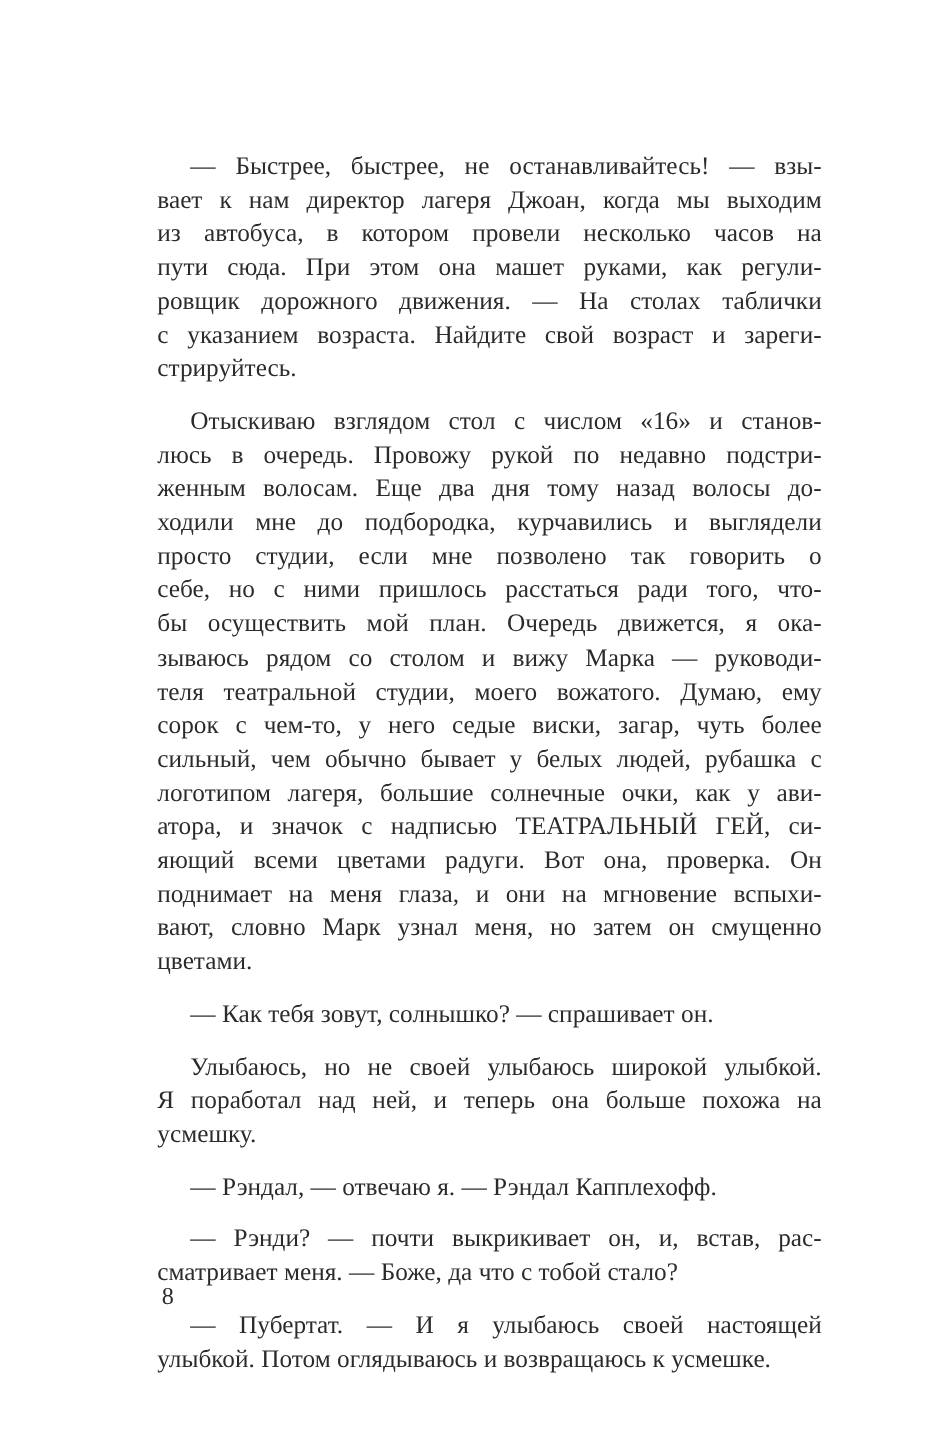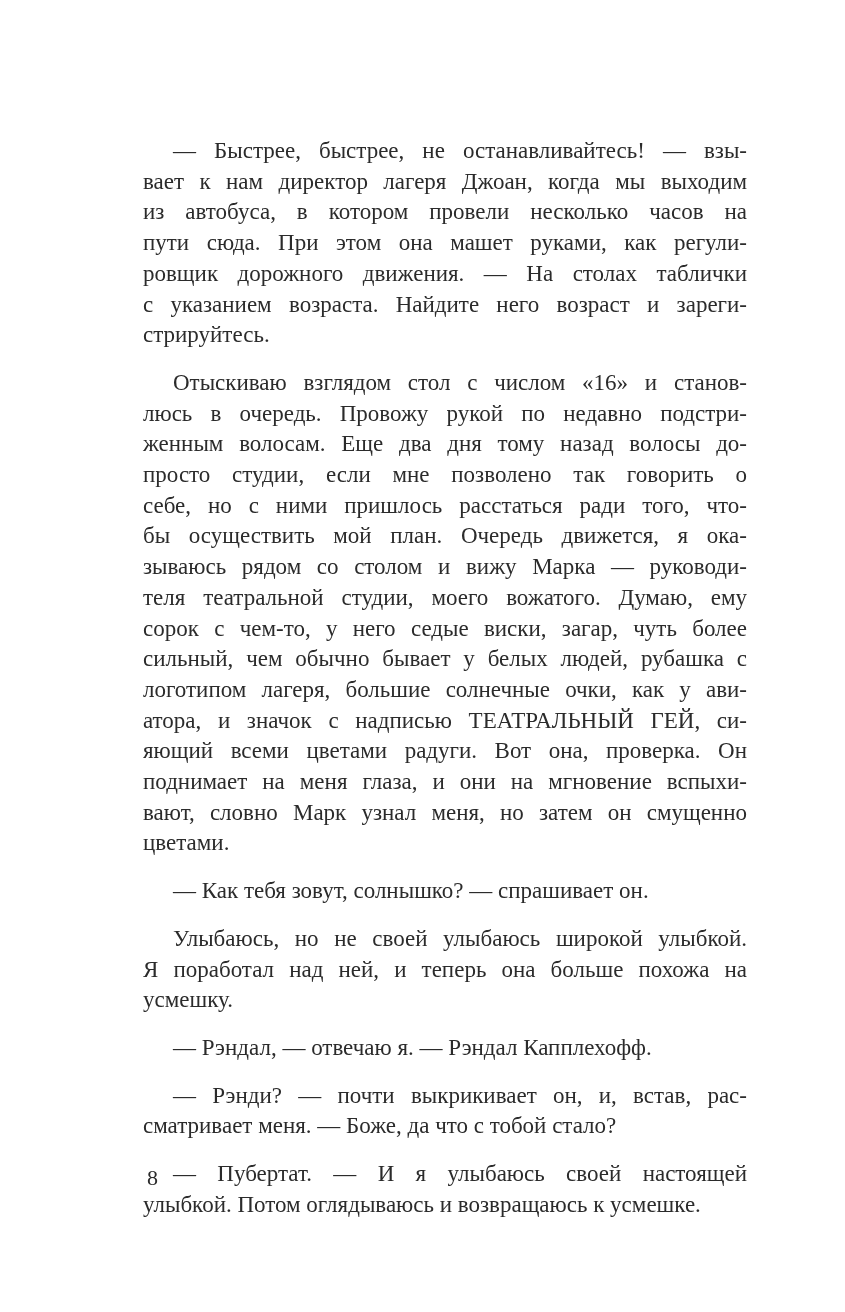--- a/index.html
+++ b/index.html
@@ -53,27 +53,28 @@
 <body>
 
 <div class="page">
   <div class="text-block">
       <p class="para">
         <span class="line first">— Быстрее, быстрее, не останавливайтесь! — взы-</span>
         <span class="line">вает к нам директор лагеря Джоан, когда мы выходим</span>
         <span class="line">из автобуса, в котором провели несколько часов на</span>
         <span class="line">пути сюда. При этом она машет руками, как регули-</span>
         <span class="line">ровщик дорожного движения. — На столах таблички</span>
-        <span class="line">с указанием возраста. Найдите него возраст и зареги-</span>
+        <span class="line">с указанием возраста. Найдите свой возраст и зареги-</span>
         <span class="line last">стрируйтесь.</span>
       </p>
       <p class="para">
         <span class="line first">Отыскиваю взглядом стол с числом «16» и станов-</span>
         <span class="line">люсь в очередь. Провожу рукой по недавно подстри-</span>
         <span class="line">женным волосам. Еще два дня тому назад волосы до-</span>
+        <span class="line">ходили мне до подбородка, курчавились и выглядели</span>
         <span class="line">просто студии, если мне позволено так говорить о</span>
         <span class="line">себе, но с ними пришлось расстаться ради того, что-</span>
         <span class="line">бы осуществить мой план. Очередь движется, я ока-</span>
         <span class="line">зываюсь рядом со столом и вижу Марка — руководи-</span>
         <span class="line">теля театральной студии, моего вожатого. Думаю, ему</span>
         <span class="line">сорок с чем-то, у него седые виски, загар, чуть более</span>
         <span class="line">сильный, чем обычно бывает у белых людей, рубашка с</span>
         <span class="line">логотипом лагеря, большие солнечные очки, как у ави-</span>
         <span class="line">атора, и значок с надписью ТЕАТРАЛЬНЫЙ ГЕЙ, си-</span>
         <span class="line">яющий всеми цветами радуги. Вот она, проверка. Он</span>

